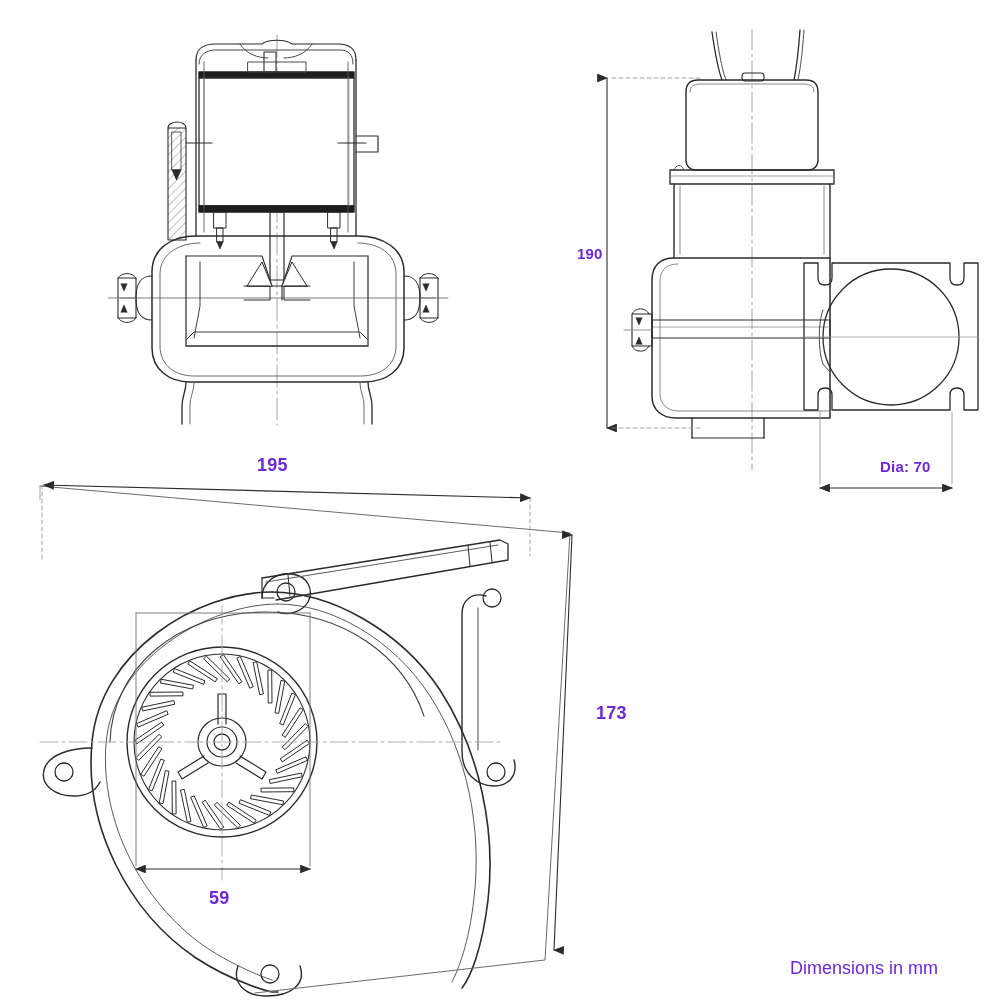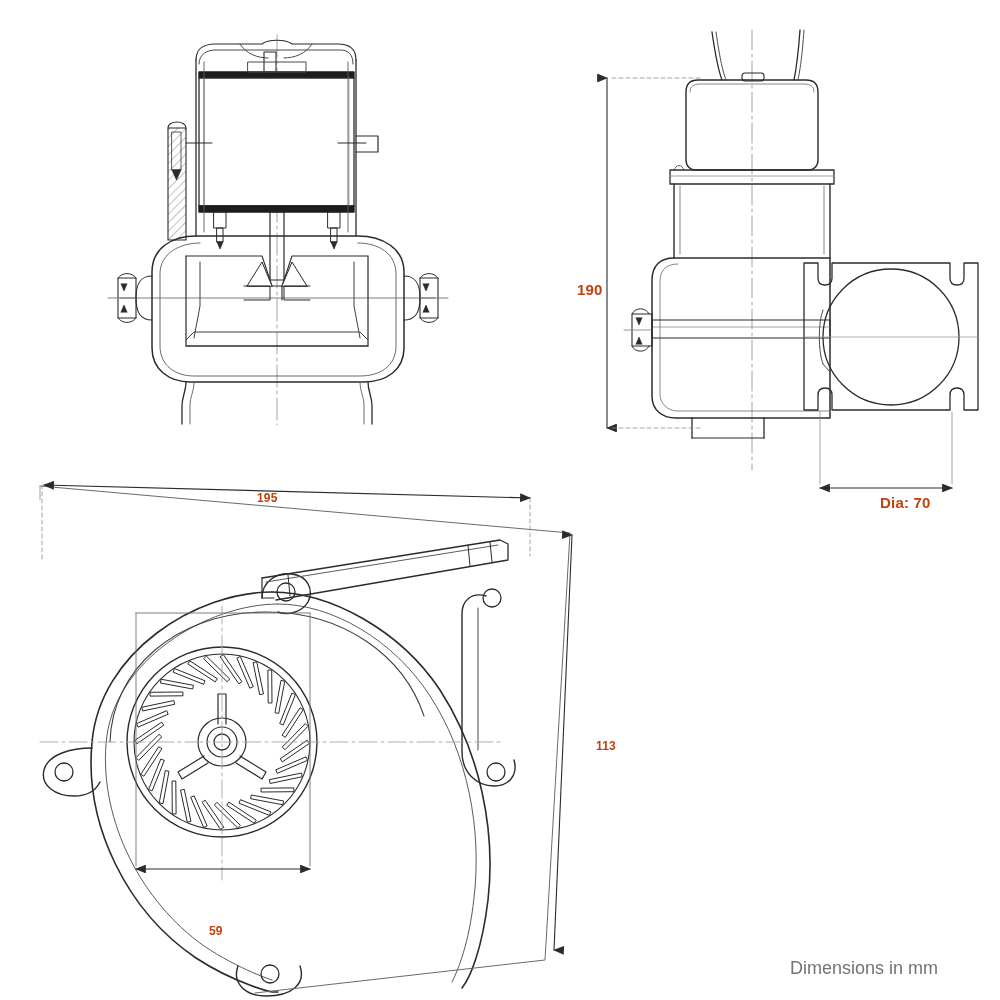--- a/index.html
+++ b/index.html
@@ -18,33 +18,32 @@
   #sheet svg {
     position: absolute;
     left: 0;
     top: 0;
   }
   .dim-label {
     position: absolute;
     font-family: "Liberation Sans", sans-serif;
     font-weight: bold;
     font-size: 15px;
-    color: #c2410c;
+    color: #6d28d9;
     white-space: nowrap;
     letter-spacing: 0.2px;
-    margin-top: 36px;
   }
   .dim-label.small {
-    font-size: 12px;
+    font-size: 18px;
   }
   #note-text {
     position: absolute;
     font-family: "Liberation Sans", sans-serif;
     font-size: 18px;
-    color: #737373;
+    color: #6d28d9;
     white-space: nowrap;
   }
 </style>
 </head>
 <body>
 
 <div id="sheet">
 
   <svg width="1000" height="1000" viewBox="0 0 1000 1000">
     <defs>
@@ -350,19 +349,19 @@
       </g>
     </g>
   </svg>
 
   <div class="dim-label" style="left:577px; top:245px;">190</div>
 
   <div class="dim-label" style="left:880px; top:458px;">Dia: 70</div>
 
   <div class="dim-label small" style="left:257px; top:455px;">195</div>
 
-  <div class="dim-label small" style="left:596px; top:703px;">113</div>
+  <div class="dim-label small" style="left:596px; top:703px;">173</div>
 
   <div class="dim-label small" style="left:209px; top:888px;">59</div>
 
   <div id="note-text" style="left:790px; top:958px;">Dimensions in mm</div>
 
 </div>
 
 </body></html>

